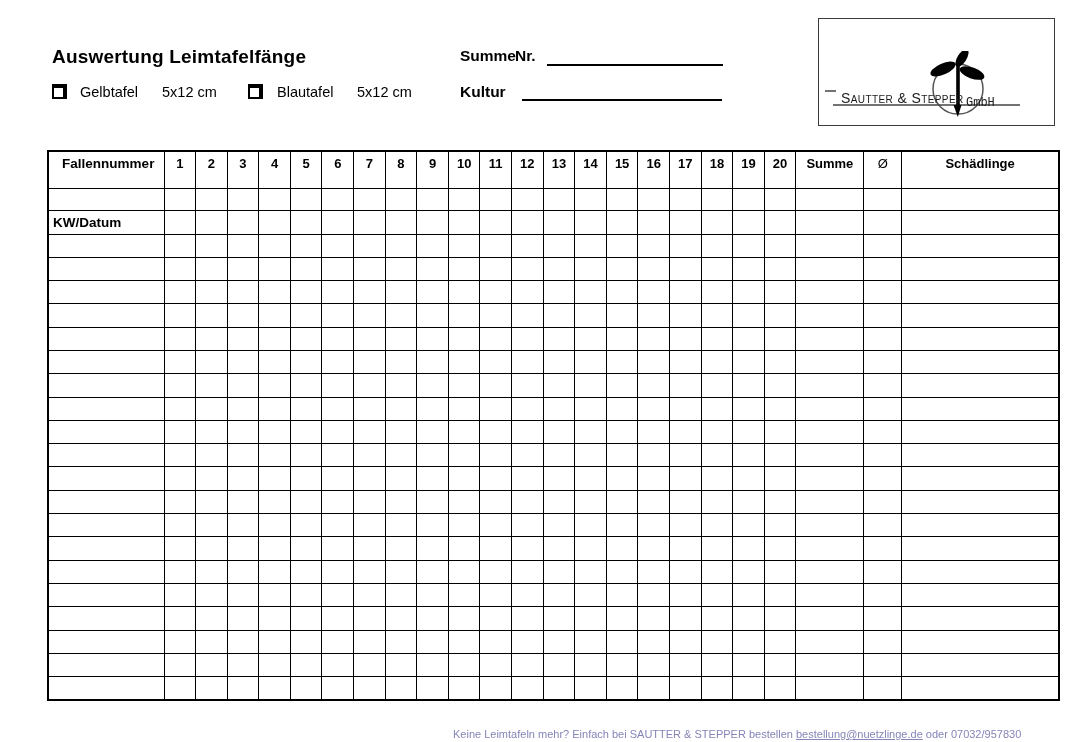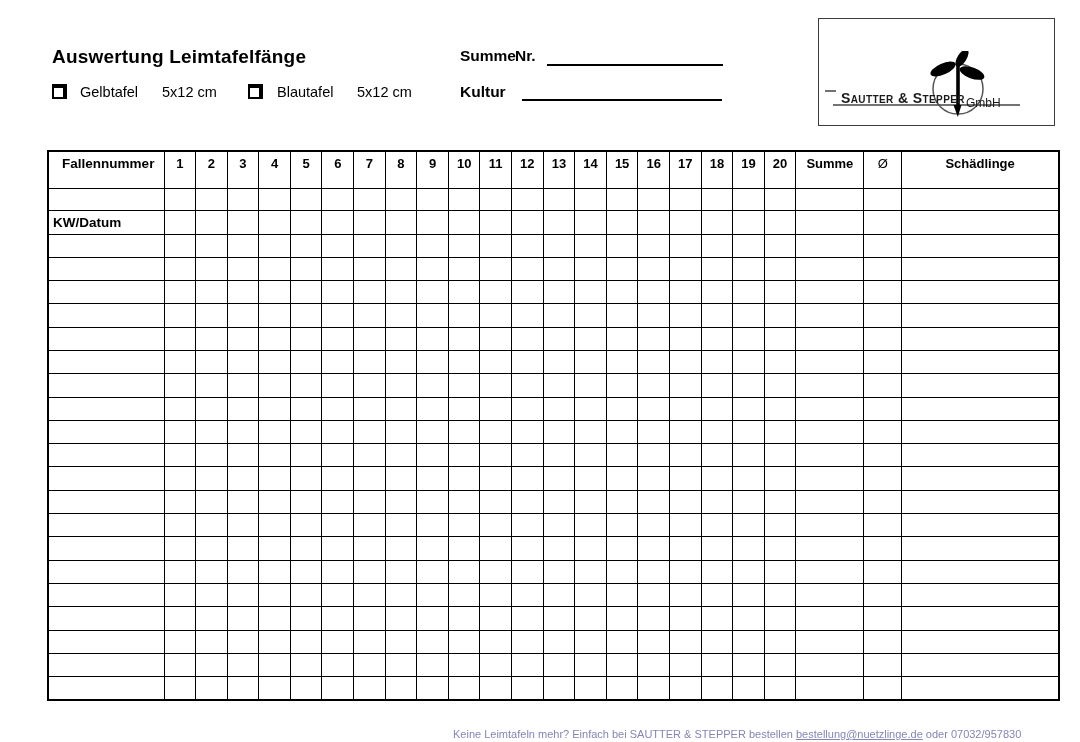--- a/index.html
+++ b/index.html
@@ -26,22 +26,22 @@
   .haus-line { left:547px; top:64px; width:176px; }
   .kultur-line { left:522px; top:99px; width:200px; }
   .fill-value { position:absolute; font-size:14px; }
   .haus-val { left:550px; top:48px; width:170px; }
   .kultur-val { left:525px; top:83px; width:194px; }
 
   
   .supplier { position:absolute; left:818px; top:18px; width:237px; height:108px; border:1.5px solid #3c3c3c; background:#fff; }
   .supplier-heading { margin-top:7px; text-align:center; font-size:13px; text-decoration:underline; white-space:nowrap; }
   .logo-svg { position:absolute; left:0; top:32px; width:237px; height:74px; }
-  .logo-name { position:absolute; left:22px; top:71px; font-size:14px; font-weight:700; font-variant:small-caps; letter-spacing:.4px; color:#1a1a1a; white-space:nowrap; }
-  .logo-suffix { position:absolute; left:147px; top:77px; font-size:12px; color:#1a1a1a; }
+  .logo-name { position:absolute; left:22px; top:71px; font-size:14px; font-weight:400; font-variant:small-caps; letter-spacing:.4px; color:#1a1a1a; white-space:nowrap; }
+  .logo-suffix { position:absolute; left:147px; top:77px; font-size:12px; color:#1a1a1a;font-family:Liberation Mono, monospace; }
 
   
   .capture-table { position:absolute; left:47px; top:150px; width:1011px; height:550px; border-collapse:collapse; table-layout:fixed; }
   .capture-table th, .capture-table td { border:1px solid #000; font-size:13px; overflow:hidden; }
   .capture-table { border:2px solid #000; }
   .capture-table thead tr { height:37px; }
   .capture-table thead th { vertical-align:top; padding-top:4px; font-weight:bold; text-align:center; }
   th.col-first, td.col-first { text-align:left; padding-left:4px; font-size:13.5px; }
   .capture-table .avg-th { font-weight:normal; font-size:13px; }
   tr.gap-row { height:22px; }

